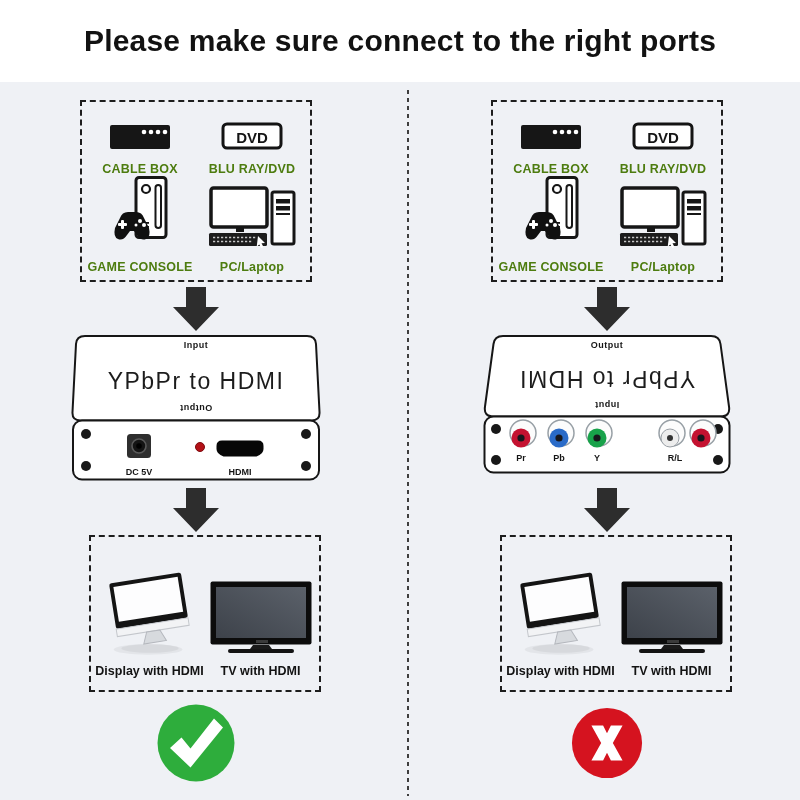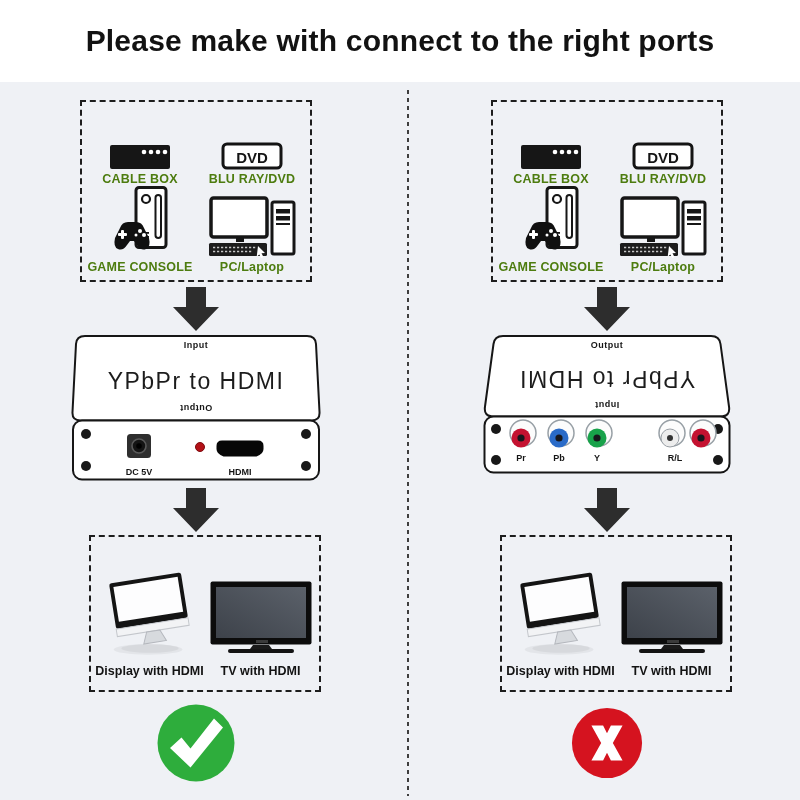--- a/index.html
+++ b/index.html
@@ -17,41 +17,41 @@
 
   .column { position:absolute; top:0; width:332px; display:flex; flex-direction:column; align-items:center; }
   .column-left  { left:30px; }
   .column-right { left:441px; }
 
   .dashed-box { border:2px dashed #1d1d1d; }
 
   .sources-box { margin-top:18px; width:232px; height:182px;
                  display:grid; grid-template-columns:1fr 1fr; grid-template-rows:1fr 1fr;
                  padding:8px 2px 6px; }
-  .cell { display:flex; flex-direction:column; align-items:center; justify-content:flex-end; gap:2px; }
+  .cell { display:flex; flex-direction:column; align-items:center; justify-content:flex-end; gap:12px; }
   .src-label { font-size:12.5px; font-weight:700; color:#4d7c0f; white-space:nowrap; letter-spacing:.2px; }
 
   .arrow { display:block; margin-top:5px; }
   .converter { display:block; margin-top:3px; }
   .arrow2 { margin-top:4px; }
 
   .displays-box { margin-top:3px; width:232px; height:157px; display:flex; padding:10px 3px 12px;margin-left:18px; }
   .disp-cell { flex:1; display:flex; flex-direction:column; align-items:center; justify-content:flex-end; gap:6px; }
   .disp-label { font-size:12.5px; font-weight:700; color:#131313; white-space:nowrap; }
 
   .verdict { margin-top:11px; display:flex; align-items:center; justify-content:center; height:80px; }
 
   svg { display:block; }
   text { font-family:"Liberation Sans", sans-serif; }
 </style>
 </head>
 <body>
 
 <div class="header">
-  <div class="title">Please make with connect to the right ports</div>
+  <div class="title">Please make sure connect to the right ports</div>
 </div>
 
 <div class="content">
   <div class="divider"></div>
 
   <div class="column column-left">
 
     <div class="sources-box dashed-box">
       <div class="cell">
         <svg width="62" height="26" viewBox="0 0 62 26">

